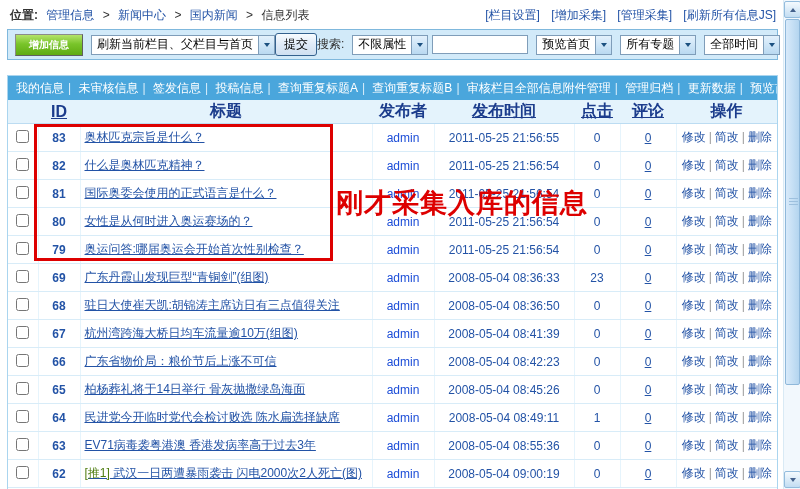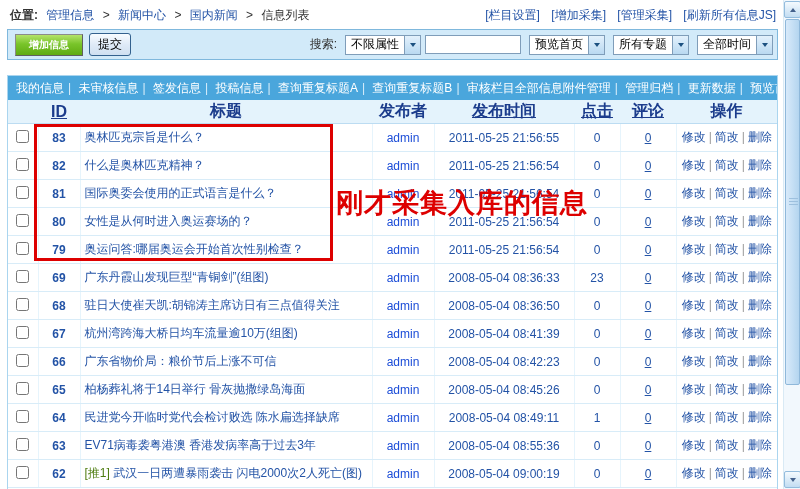--- a/index.html
+++ b/index.html
@@ -25,21 +25,21 @@
     display:flex; align-items:center; padding:0 4px; white-space:nowrap; }
   .btn-green { margin-left:3px; padding:3px 13px; color:#fff; font-weight:bold; font-size:10px;
     background:linear-gradient(#b4e36a,#79c42a 45%,#5fab12); border:1px solid #8b8b8b;
     border-bottom-color:#5f5f5f; border-right-color:#5f5f5f; cursor:pointer; }
   .xpselect { display:inline-flex; align-items:center; height:20px; background:#fff;
     border:1px solid #7f9db9; margin-left:8px; cursor:pointer; }
   .xpselect .seltext { padding:0 5px; color:#000; }
   .xpselect .selarrow { width:16px; height:18px; border-left:1px solid #7f9db9;
     background:linear-gradient(#e3f1fc,#b9d9f1); display:flex; align-items:center; justify-content:center; }
   .tri-down { width:0; height:0; border:3px solid transparent; border-top:4px solid #1c5180; margin-top:4px; }
-  .btn-xp { margin-left:6px; padding:2px 8px; font-size:12px; color:#000;
+  .btn-xp { padding:2px 8px; font-size:12px; color:#000;
     border:1px solid #33618e; border-radius:3px;
     background:linear-gradient(#f8fcff,#dfeaf7 50%,#cfe0f1); cursor:pointer; }
   .searchlabel { margin-left:auto; color:#333; }
   .searchbox { width:96px; height:19px; border:1px solid #7f9db9; margin-left:4px; padding:0 3px; font-size:12px; }
 
   
   .listwrap { position:absolute; top:75px; left:7px; width:771px; height:414px;
     border:1px solid #aad5ef; border-bottom:none; background:#fff; overflow:hidden; }
   .tabbar { height:24px; background:#4aa6dc; color:#fff; display:flex;
     justify-content:space-between; align-items:center; padding:0 8px; white-space:nowrap; }
@@ -47,21 +47,21 @@
   .tabsep { color:#d9eefb; margin:0 4px; }
 
   table.list { border-collapse:collapse; table-layout:fixed; width:769px; }
   table.list th { height:23px; background:#e4f3fc; color:#1b3c8c; font-weight:bold;
     font-size:16px; text-align:center; border-bottom:1px solid #bcdcf2; }
   table.list th.hlink span { text-decoration:underline; cursor:pointer; }
   table.list td { height:28px; border-bottom:1px solid #d8ecf8; border-right:1px solid #e6f4fc;
     text-align:center; overflow:hidden; white-space:nowrap; }
   table.list td:last-child { border-right:none;text-align:center; }
   .c-title { text-align:left !important; padding-left:4px; }
-  .tlink { color:#2353a6; cursor:pointer; }
+  .tlink { color:#2353a6; cursor:pointer;text-decoration:underline; }
   .tprefix { color:#4d7c0f; }
   .c-id span { color:#2353a6; font-weight:bold; }
   .c-author span { color:#1d4ed8;text-align:right; }
   .c-time span, .c-clicks span { color:#2353a6; }
   .clink { color:#2353a6; text-decoration:underline; cursor:pointer; }
   .op-link { color:#2353a6; cursor:pointer; }
   .opsep { color:#999; margin:0 3px; }
   input[type="checkbox"] { width:13px; height:13px; margin:0; }
 
   
@@ -103,20 +103,26 @@
     <div class="toplinks">
       <span class="tlink2">[栏目设置]</span>
       <span class="tlink2">[增加采集]</span>
       <span class="tlink2">[管理采集]</span>
       <span class="tlink2">[刷新所有信息JS]</span>
     </div>
   </div>
 
   <div class="toolbar">
     <button class="btn-green">增加信息</button>
+    <span class="xpselect">
+      <span class="seltext">刷新当前栏目、父栏目与首页</span>
+      <span class="selarrow">
+          <span class="tri-down"></span>
+        </span>
+    </span>
     <button class="btn-xp">提交</button>
 
     <span class="searchlabel">搜索:</span>
     <span class="xpselect">
       <span class="seltext">不限属性</span>
       <span class="selarrow">
           <span class="tri-down"></span>
         </span>
     </span>
     <input class="searchbox" type="text" value="" style="">

